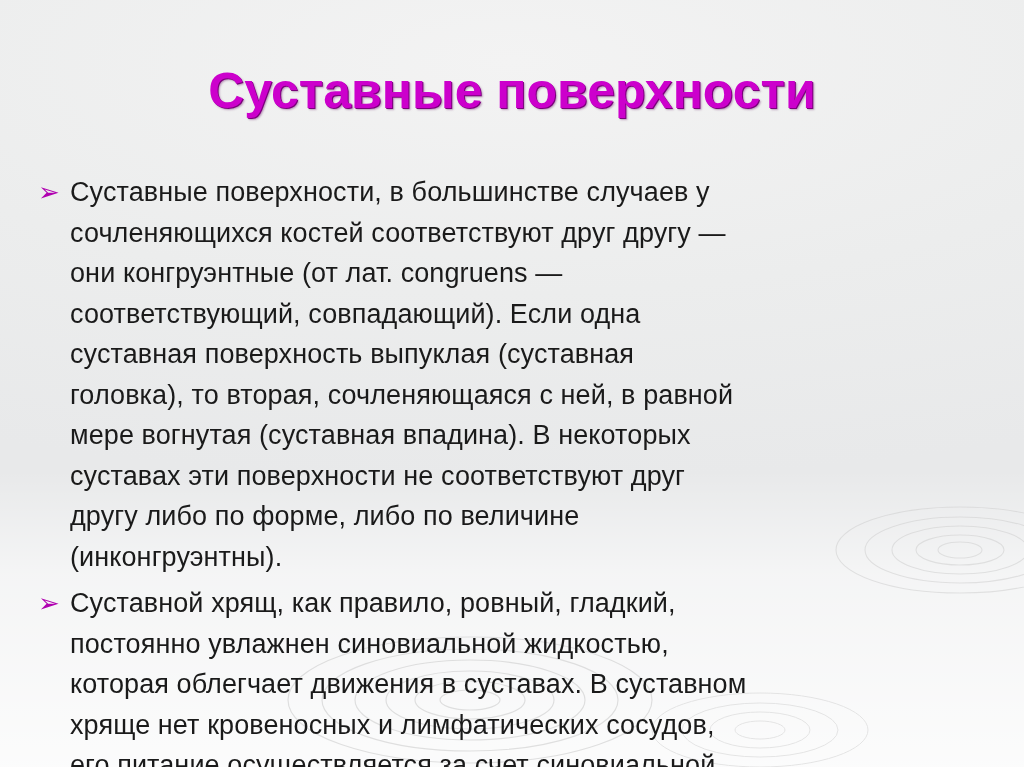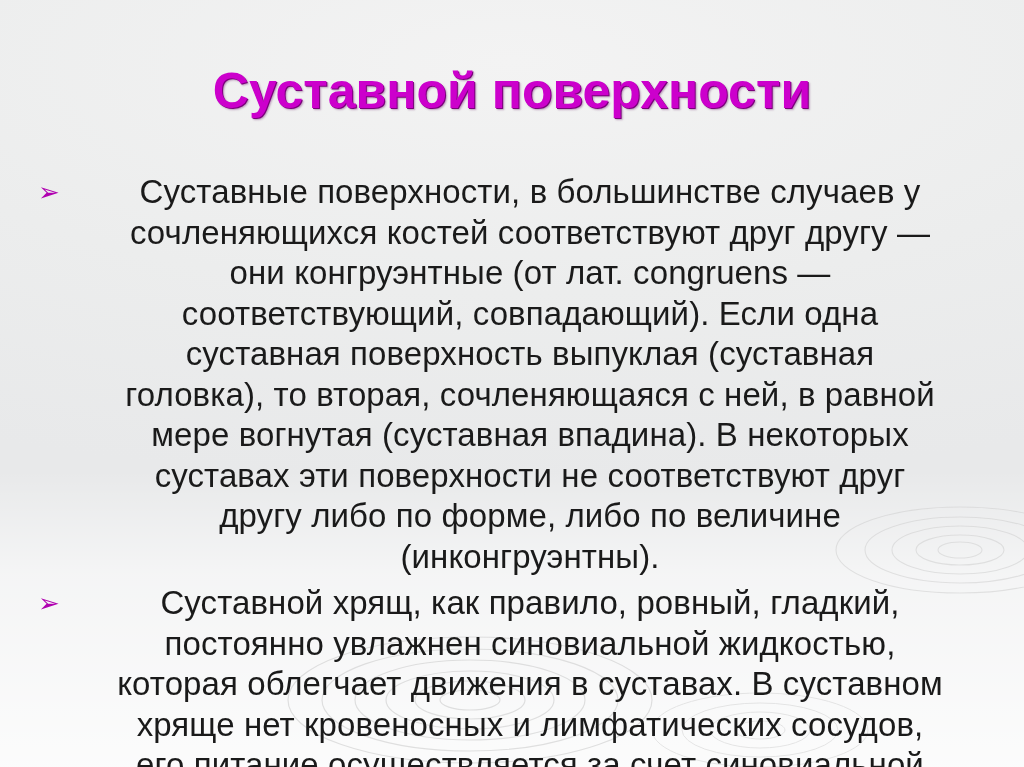--- a/index.html
+++ b/index.html
@@ -72,26 +72,25 @@
     width: 36px;
     font-size: 26px;
     line-height: 40px;
     color: #b000b0;
     text-align: left;
     padding-left: 4px;
     box-sizing: border-box;
   }
   .bullet-text {
     flex: 1 1 auto;
-    font-size: 33px;
+    font-size: 27px;
     line-height: 40.5px;
     color: #1a1a1a;
     letter-spacing: 0.1px;
     white-space: pre-line;
-    text-align: center;
   }
 </style>
 </head>
 <body>
 
 <div class="slide">
 
   <div class="slide-lower-wash"></div>
 
   <svg class="ripples" viewBox="0 0 1024 337" xmlns="http://www.w3.org/2000/svg">
@@ -111,21 +110,21 @@
       <ellipse cx="960" cy="120" rx="124" ry="43"></ellipse>
     </g>
     <g fill="none" stroke="#d2d2d2" stroke-width="1">
       <ellipse cx="760" cy="300" rx="25" ry="9"></ellipse>
       <ellipse cx="760" cy="300" rx="50" ry="18"></ellipse>
       <ellipse cx="760" cy="300" rx="78" ry="27"></ellipse>
       <ellipse cx="760" cy="300" rx="108" ry="37"></ellipse>
     </g>
   </svg>
 
-  <div class="title">Суставной поверхности</div>
+  <div class="title">Суставные поверхности</div>
 
   <div class="body">
 
     <div class="bullet-row">
       <div class="bullet-marker">➢</div>
       <div class="bullet-text">Суставные поверхности, в большинстве случаев у
 сочленяющихся костей соответствуют друг другу —
 они конгруэнтные (от лат. congruens —
 соответствующий, совпадающий). Если одна
 суставная поверхность выпуклая (суставная

